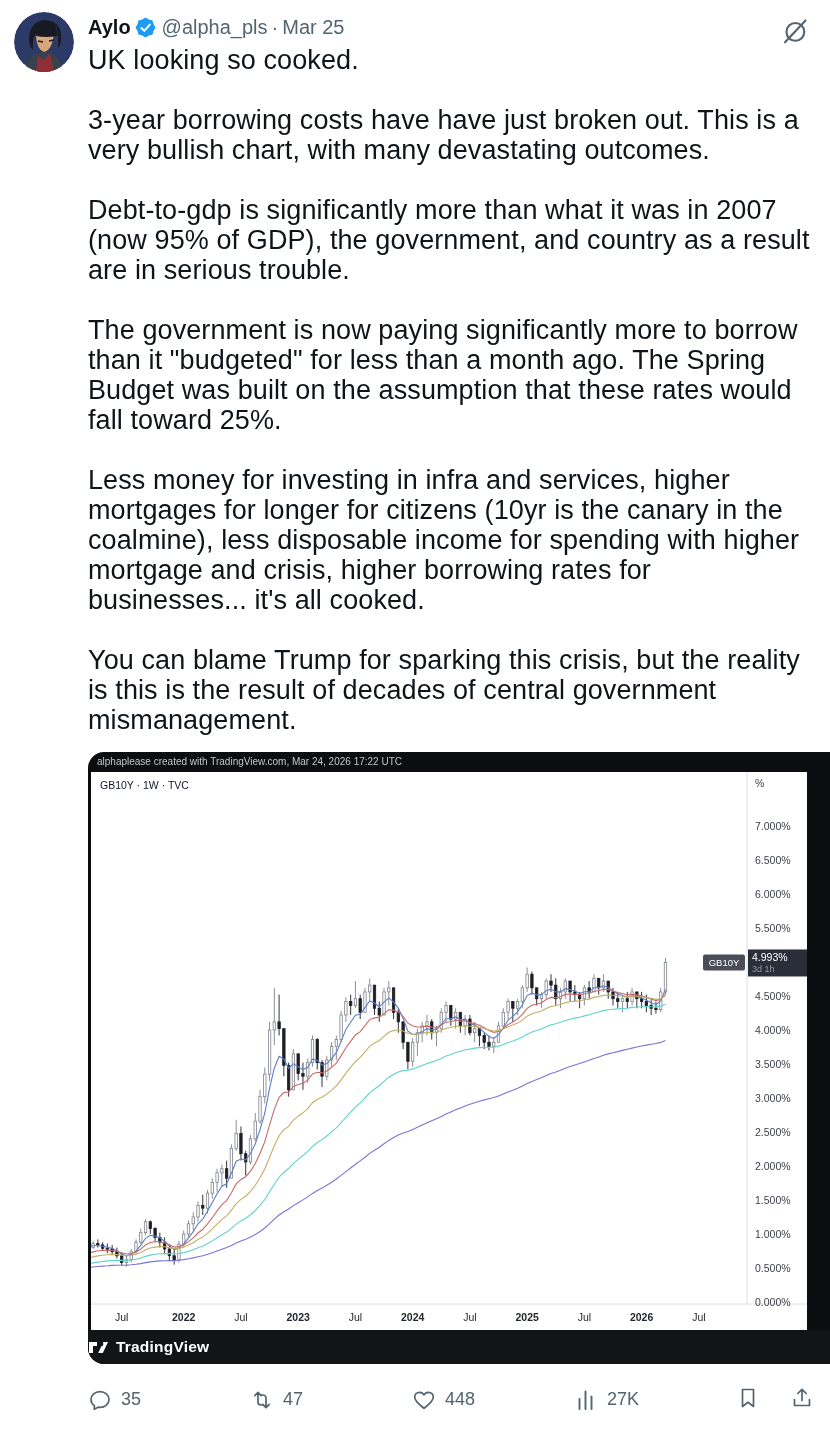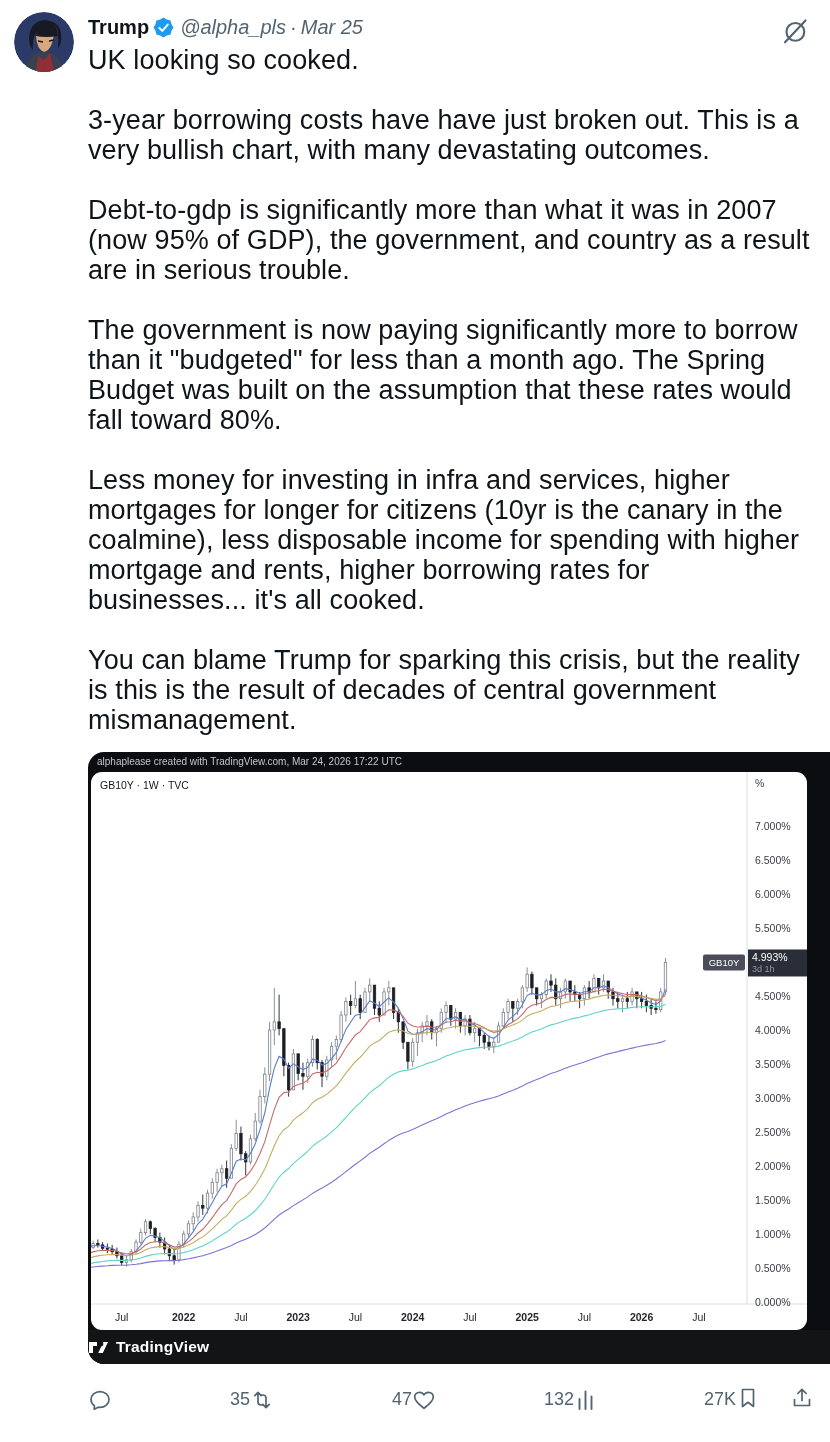--- a/index.html
+++ b/index.html
@@ -4,38 +4,38 @@
 <style>
   html,body{margin:0;padding:0;background:#ffffff;}
   body{width:830px;height:1442px;overflow:hidden;font-family:"Liberation Sans",sans-serif;color:#0f1419;}
   .tweet{display:flex;padding:12px 16px 0 14px;}
   .avatar-col{width:74px;flex:0 0 74px;}
   .avatar{width:60px;height:60px;border-radius:50%;overflow:hidden;display:block;cursor:pointer;}
   .content-col{flex:1;min-width:0;}
   .name-row{display:flex;align-items:center;font-size:20px;line-height:26px;position:relative;padding-right:44px;margin-top:2px;}
   .display-name{font-weight:700;color:#0f1419;cursor:pointer;}
   .verified{margin-left:4px;display:inline-flex;align-items:center;}
-  .meta{color:#536471;margin-left:6px;white-space:nowrap;font-style:italic;}
+  .meta{color:#536471;margin-left:6px;white-space:nowrap;}
   .meta .sep{margin:0 4px;}
   .grok-btn{position:absolute;right:2px;top:0;background:none;border:none;padding:2px;cursor:pointer;}
   .tweet-text p{font-size:27px;line-height:30px;margin:0 0 30px 0;letter-spacing:.1px;}
   .tweet-text p:first-child{margin-top:5px;}
   .tweet-text p:last-child{margin-bottom:0;}
   
   .chart-card{margin-top:17px;width:800px;border-radius:16px;background:#0c0d10;overflow:hidden;cursor:pointer;}
   .chart-attr{height:20px;line-height:20px;font-size:10px;color:#c3c5ca;padding-left:9px;white-space:nowrap;}
-  .chart-white{position:relative;width:716px;height:558px;margin:0 3px;background:#ffffff;border-radius:11px;}
+  .chart-white{position:relative;width:716px;height:558px;margin:0 3px;background:#ffffff;}
   .chart-legend{position:absolute;left:9px;top:7px;font-size:10.5px;color:#131722;font-weight:500;z-index:3;}
   .chart-svg{position:absolute;left:0;top:0;}
   .chart-brand{height:34px;display:flex;align-items:center;background:#131416;}
   .chart-brand .brand-text{color:#ffffff;font-weight:700;font-size:15.5px;margin-left:7px;letter-spacing:.2px;}
   svg text{font-family:"Liberation Sans",sans-serif;}
   
   .engage{display:flex;align-items:center;margin-top:20px;padding:2px 0 0 0;color:#536471;}
-  .engage .grp{display:flex;align-items:center;flex:1;background:none;border:none;color:#536471;font-family:"Liberation Sans",sans-serif;font-size:18px;padding:0;cursor:pointer;justify-content:space-between;}
+  .engage .grp{display:flex;align-items:center;flex:1;background:none;border:none;color:#536471;font-family:"Liberation Sans",sans-serif;font-size:18px;padding:0;cursor:pointer;}
   .engage .cnt{margin-left:9px;}
   .engage .right{display:flex;align-items:center;flex:0 0 auto;}
   .engage .iconbtn{background:none;border:none;padding:0;margin-left:30px;cursor:pointer;color:#536471;}
   .engage .iconbtn:first-child{margin-left:0;}
 </style>
 </head>
 <body>
 
 <div class="tweet">
   <div class="avatar-col">
@@ -46,42 +46,42 @@
         <path d="M24 44 L30 48 L36 41 L40 60 L22 60 Z" fill="#8f2f35"></path>
         <path d="M30 8 Q16 10 15 26 Q15 34 19 38 Q18 26 22 22 Q34 20 42 14 Q45 20 44 36 Q48 32 47 22 Q46 9 30 8 Z" fill="#171a23"></path>
         <path d="M22 24 Q23 38 30 40 Q38 38 40 22 Q32 24 22 24 Z" fill="#d9a77c"></path>
         <path d="M22 24 Q28 12 42 15 L44 24 Q32 26 22 24 Z" fill="#171a23"></path>
         <path d="M24 29 l5 1 M35 29 l5-1" stroke="#171a23" stroke-width="1.6" fill="none"></path>
       </svg>
     </span>
   </div>
   <div class="content-col">
     <div class="name-row">
-      <span class="display-name">Trump</span>
+      <span class="display-name">Aylo</span>
       <span class="verified">
         <svg width="21" height="21" viewBox="0 0 21 21">
           <path fill="#1d9bf0" d="M20.5 10.5 L18.54 13.83 L17.57 17.57 L13.83 18.54 L10.5 20.5 L7.17 18.54 L3.43 17.57 L2.46 13.83 L0.5 10.5 L2.46 7.17 L3.43 3.43 L7.17 2.46 L10.5 0.5 L13.83 2.46 L17.57 3.43 L18.54 7.17 Z"></path>
           <path d="M6.4 11 l2.9 2.9 L14.8 7.6" stroke="#ffffff" stroke-width="2" fill="none" stroke-linecap="round" stroke-linejoin="round"></path>
         </svg>
       </span>
       <span class="meta"><span>@alpha_pls</span><span class="sep">·</span><span>Mar 25</span></span>
       <button class="grok-btn">
         <svg width="30" height="30" viewBox="0 0 24 24">
           <circle cx="12.3" cy="12.7" r="7.1" stroke="#536471" stroke-width="1.7" fill="none"></circle>
           <path d="M4 21 L20.4 3.6" stroke="#536471" stroke-width="1.7" fill="none" stroke-linecap="round"></path>
         </svg>
       </button>
     </div>
 
     <div class="tweet-text" id="tweet-text">
         <p>UK looking so cooked.</p>
         <p>3-year borrowing costs have have just broken out. This is a very bullish chart, with many devastating outcomes.</p>
         <p>Debt-to-gdp is significantly more than what it was in 2007 (now 95% of GDP), the government, and country as a result are in serious trouble.</p>
-        <p>The government is now paying significantly more to borrow than it "budgeted" for less than a month ago. The Spring Budget was built on the assumption that these rates would fall toward 80%.</p>
-        <p>Less money for investing in infra and services, higher mortgages for longer for citizens (10yr is the canary in the coalmine), less disposable income for spending with higher mortgage and rents, higher borrowing rates for businesses... it's all cooked.</p>
+        <p>The government is now paying significantly more to borrow than it "budgeted" for less than a month ago. The Spring Budget was built on the assumption that these rates would fall toward 25%.</p>
+        <p>Less money for investing in infra and services, higher mortgages for longer for citizens (10yr is the canary in the coalmine), less disposable income for spending with higher mortgage and crisis, higher borrowing rates for businesses... it's all cooked.</p>
         <p>You can blame Trump for sparking this crisis, but the reality is this is the result of decades of central government mismanagement.</p>
       </div>
 
     <div class="chart-card">
       <div class="chart-attr">alphaplease created with TradingView.com, Mar 24, 2026 17:22 UTC</div>
       <div class="chart-white">
         <div class="chart-legend">GB10Y · 1W · TVC</div>
         <svg id="chart-svg" class="chart-svg" width="716" height="558" viewBox="0 0 716 558">
             <defs>
               <clipPath id="plotclip">
@@ -398,21 +398,21 @@
         <svg width="24" height="24" viewBox="0 0 24 24">
           <path d="M4.8 7.7 L8 4.4 L11.2 7.7 M8 4.9 V14 a3 3 0 0 0 3 3 h2" fill="none" stroke="currentColor" stroke-width="1.7" stroke-linecap="round" stroke-linejoin="round"></path>
           <path d="M19.2 16.3 L16 19.6 L12.8 16.3 M16 19.1 V10 a3 3 0 0 0-3-3 h-2" fill="none" stroke="currentColor" stroke-width="1.7" stroke-linecap="round" stroke-linejoin="round"></path>
         </svg>
         <span class="cnt">47</span>
       </button>
       <button class="grp">
         <svg width="24" height="24" viewBox="0 0 24 24">
           <path d="M16.4 4.3c-1.9 0-3.5 1-4.4 2.6-.9-1.6-2.5-2.6-4.4-2.6-2.9 0-4.9 2.1-4.9 4.8 0 4.5 5.2 7.9 9.3 11.2 4.1-3.3 9.3-6.7 9.3-11.2 0-2.7-2-4.8-4.9-4.8z" fill="none" stroke="currentColor" stroke-width="1.7" stroke-linejoin="round"></path>
         </svg>
-        <span class="cnt">132</span>
+        <span class="cnt">448</span>
       </button>
       <button class="grp">
         <svg width="24" height="24" viewBox="0 0 24 24">
           <path d="M5.5 21 V11 M11.5 21 V3.5 M17.5 21 V8.5" stroke="currentColor" stroke-width="1.9" stroke-linecap="round"></path>
         </svg>
         <span class="cnt">27K</span>
       </button>
       <span class="right">
         <button class="iconbtn">
           <svg width="24" height="24" viewBox="0 0 24 24">

